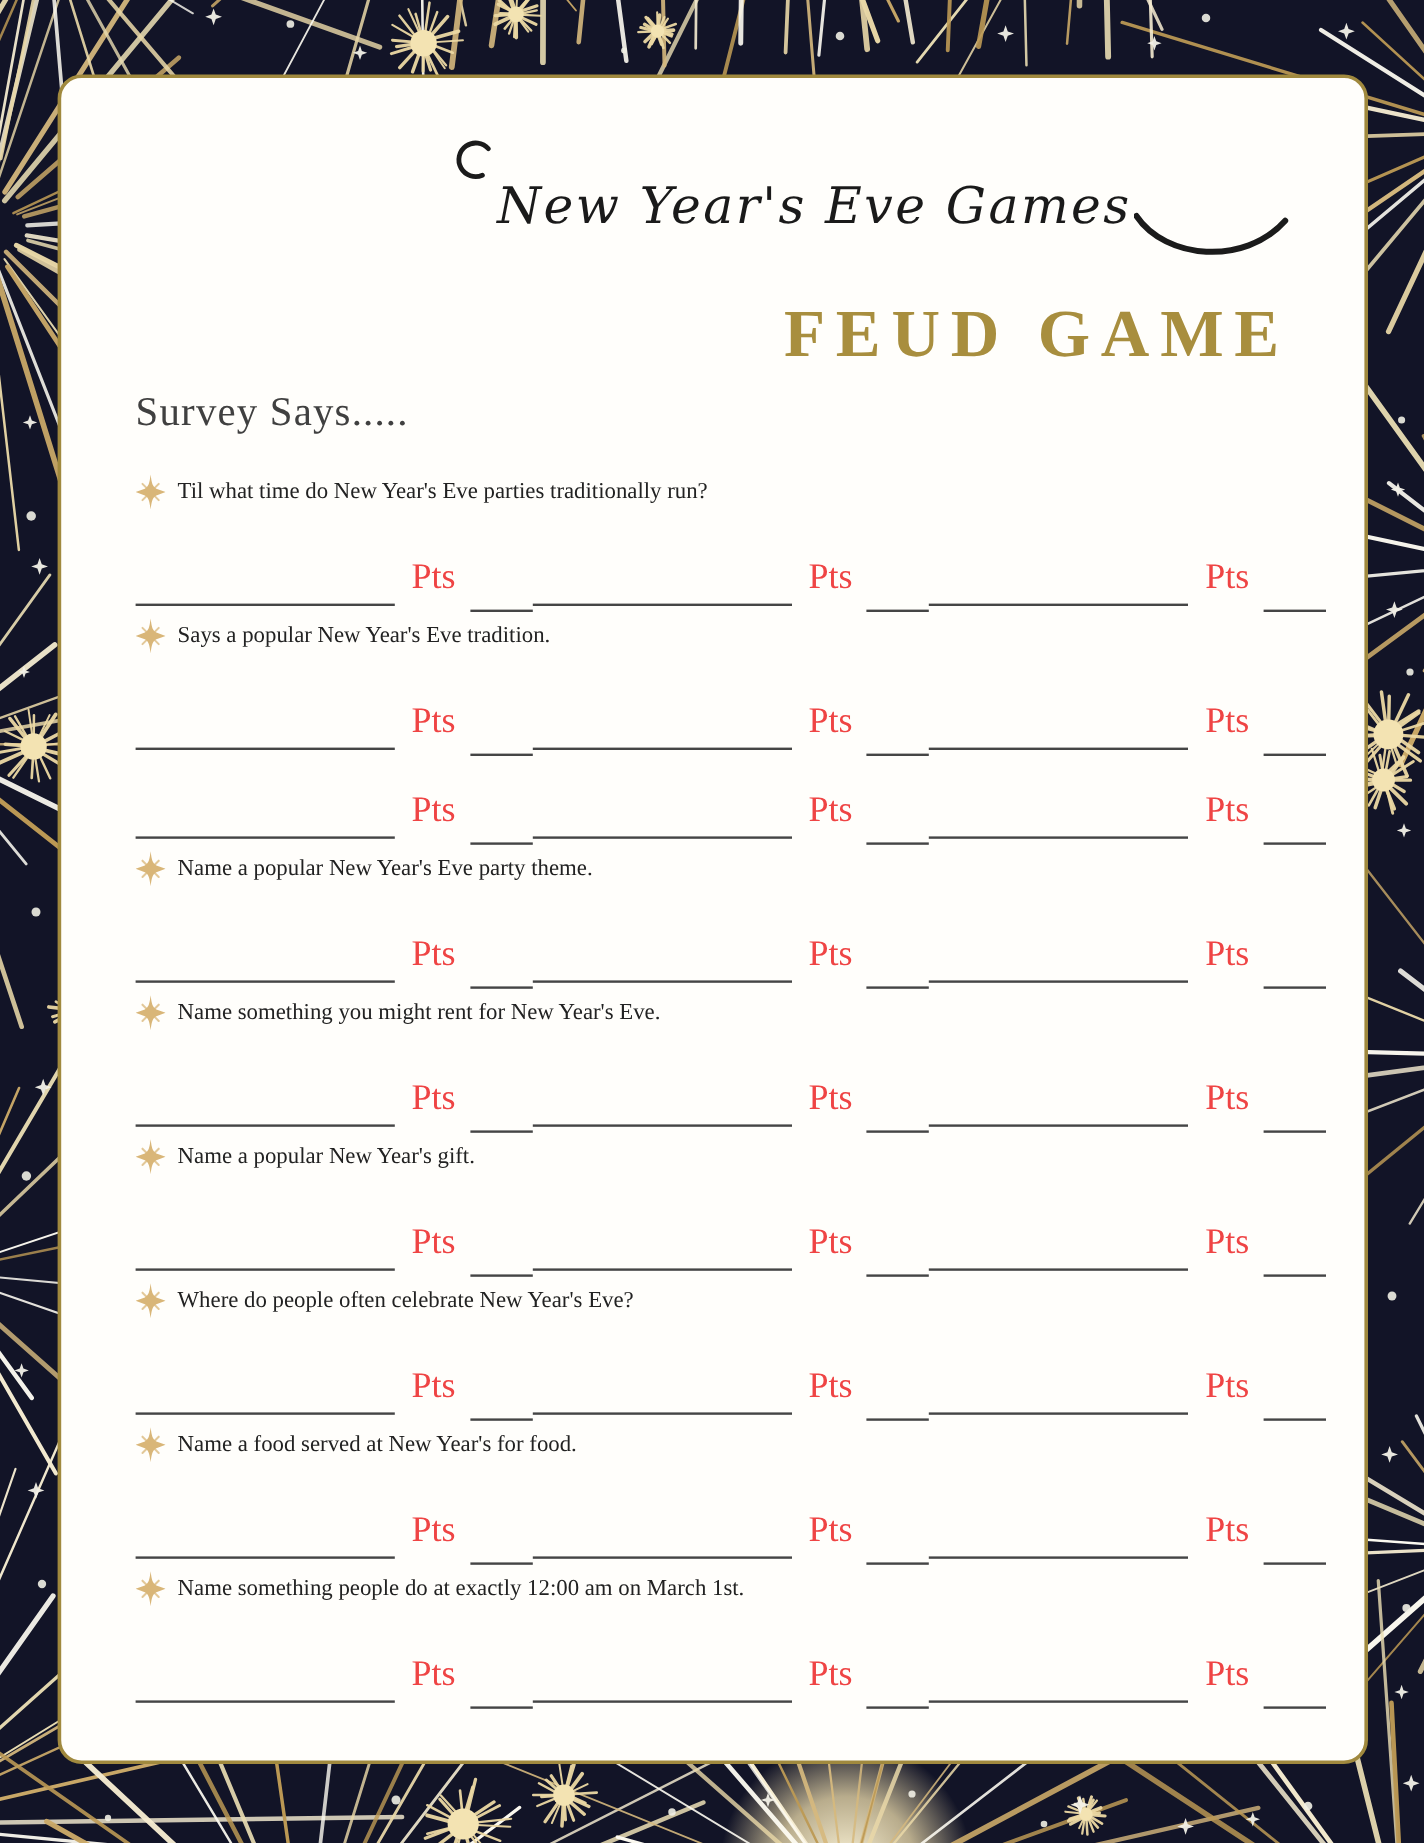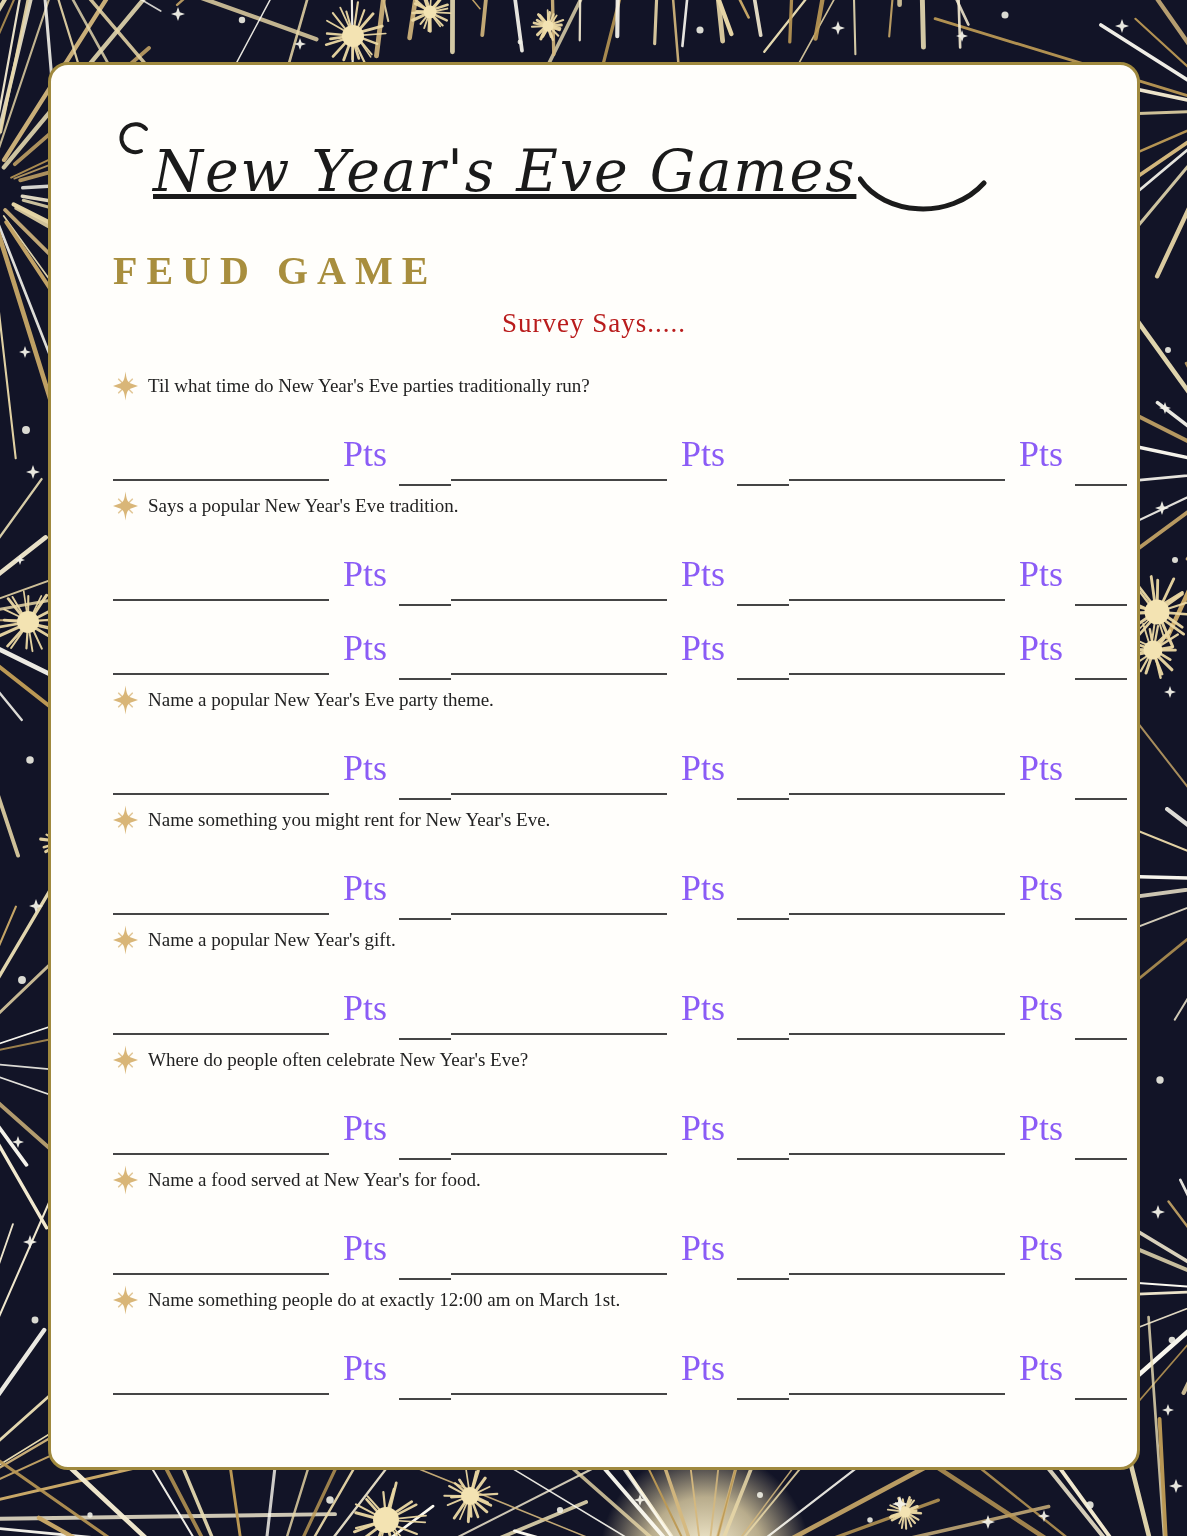--- a/index.html
+++ b/index.html
@@ -5,44 +5,44 @@
   html,body{margin:0;padding:0;background:#121427;}
   .stage{position:relative;width:1187px;height:1536px;overflow:hidden;
          font-family:"Liberation Serif", serif;}
   .fx{position:absolute;left:0;top:0;width:1187px;height:1536px;display:block;}
 
   .card{position:absolute;left:48px;top:62px;width:1092px;height:1408px;
         box-sizing:border-box;background:#fffefb;border:3px solid #a0893e;
         border-radius:20px;padding:56px 62px 0 62px;}
 
   
-  .title-row{display:flex;justify-content:flex-start;align-items:center;height:100px;
+  .title-row{display:flex;justify-content:flex-end;align-items:center;height:100px;
              color:#1a1a1a;font-family:"DejaVu Serif", cursive;font-style:italic;
-             font-size:57px;letter-spacing:2px;white-space:nowrap;text-decoration:underline;}
+             font-size:42px;letter-spacing:2px;white-space:nowrap;}
   .swash{flex:0 0 auto;}
   .swash-left{position:relative;top:-30px;margin-right:4px;}
   .swash-right{position:relative;top:30px;margin-left:2px;}
-  .game-heading{margin:26px 0 0 0;text-align:left;font-weight:700;
-                font-size:40px;letter-spacing:9px;color:#a88e3e;
+  .game-heading{margin:26px 0 0 0;text-align:right;font-weight:700;
+                font-size:56px;letter-spacing:9px;color:#a88e3e;
                 font-family:"Liberation Serif", serif;}
-  .tagline{margin-top:14px;text-align:center;font-size:27px;letter-spacing:1px;
-           color:#b91c1c;}
+  .tagline{margin-top:14px;text-align:left;font-size:34px;letter-spacing:1px;
+           color:#404040;}
 
   
   .questions{margin-top:26px;}
   .q-block{margin-bottom:4px;}
   .q-line{display:flex;align-items:center;gap:10px;height:42px;
           font-size:19px;color:#222;}
   .star{flex:0 0 auto;display:inline-flex;}
   .q-text{white-space:nowrap;}
 
   .pts-row{display:flex;justify-content:space-between;margin-top:26px;height:48px;}
   .pts-cell{display:flex;align-items:flex-end;}
   .blank-long{width:216px;height:46px;border-bottom:2.5px solid #454545;}
-  .pts-label{font-size:36px;line-height:1;color:#8b5cf6;margin:0 12px 0 14px;
+  .pts-label{font-size:30px;line-height:1;color:#ef4444;margin:0 12px 0 14px;
              padding-bottom:9px;}
   .blank-short{width:52px;height:46px;border-bottom:2.5px solid #454545;
                transform:translateY(5px);}
 </style>
 </head>
 <body>
 
 <div class="stage">
 
   <svg id="fx" class="fx" viewBox="0 0 1187 1536">

